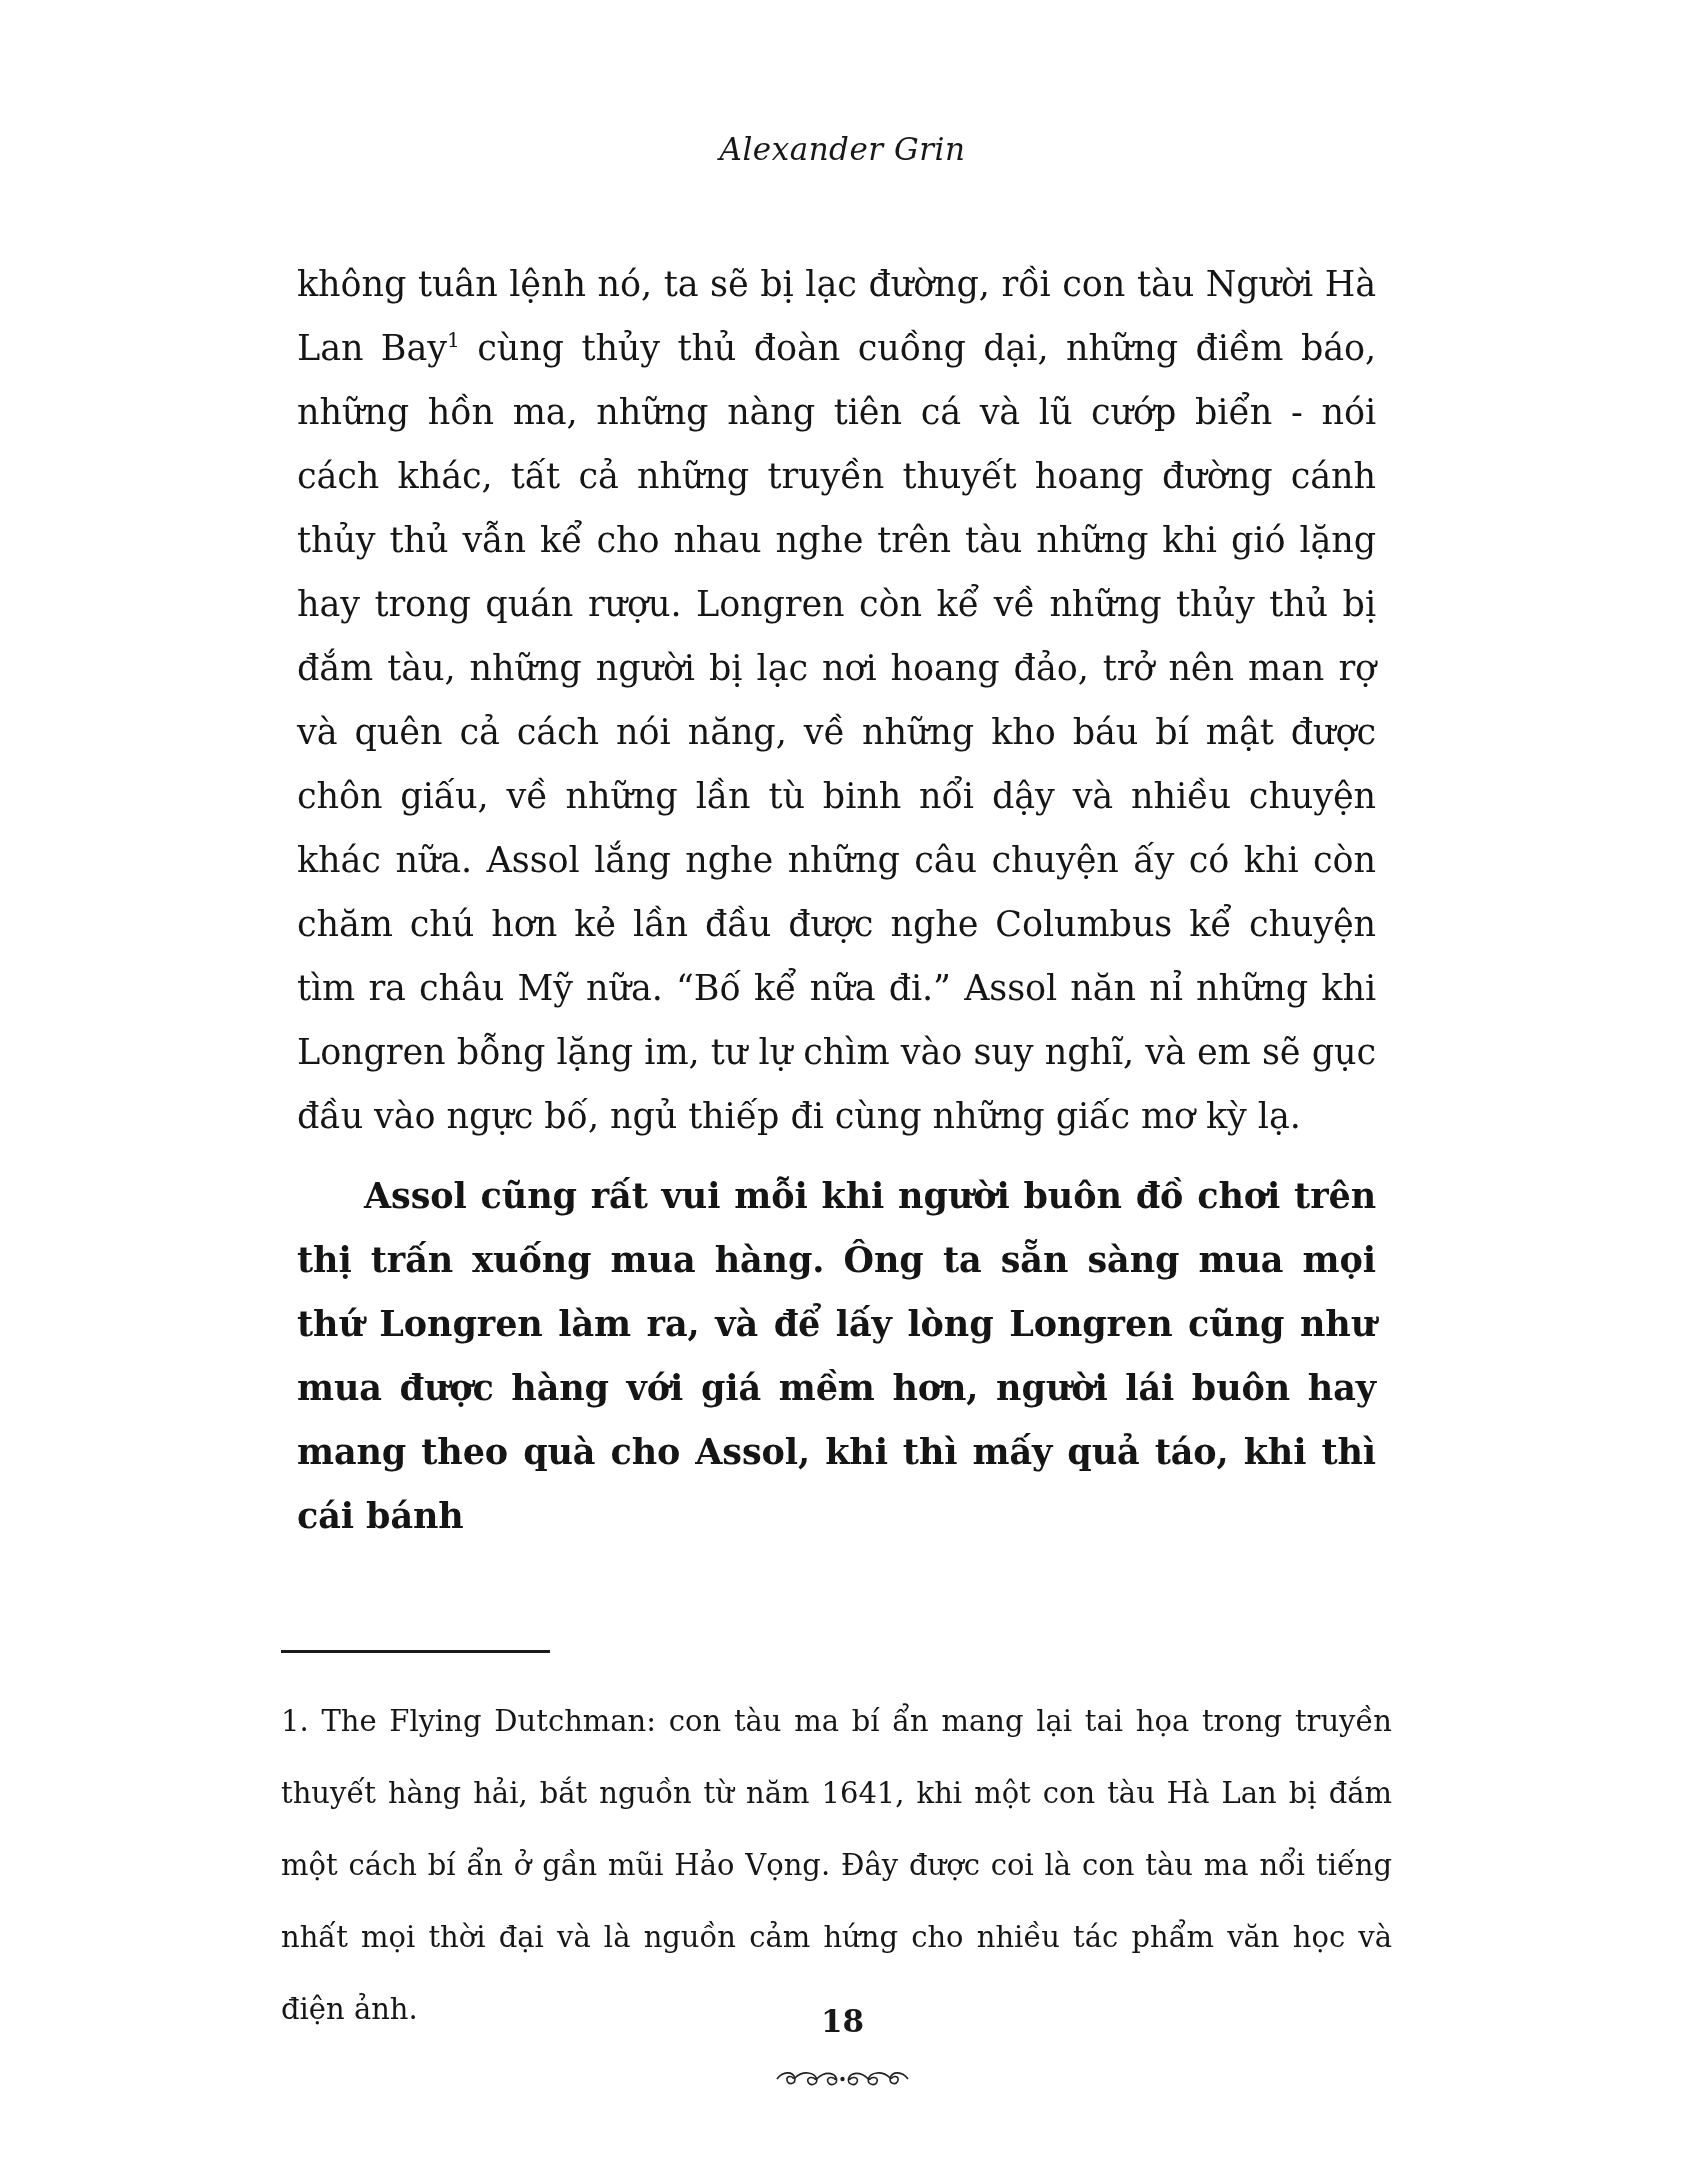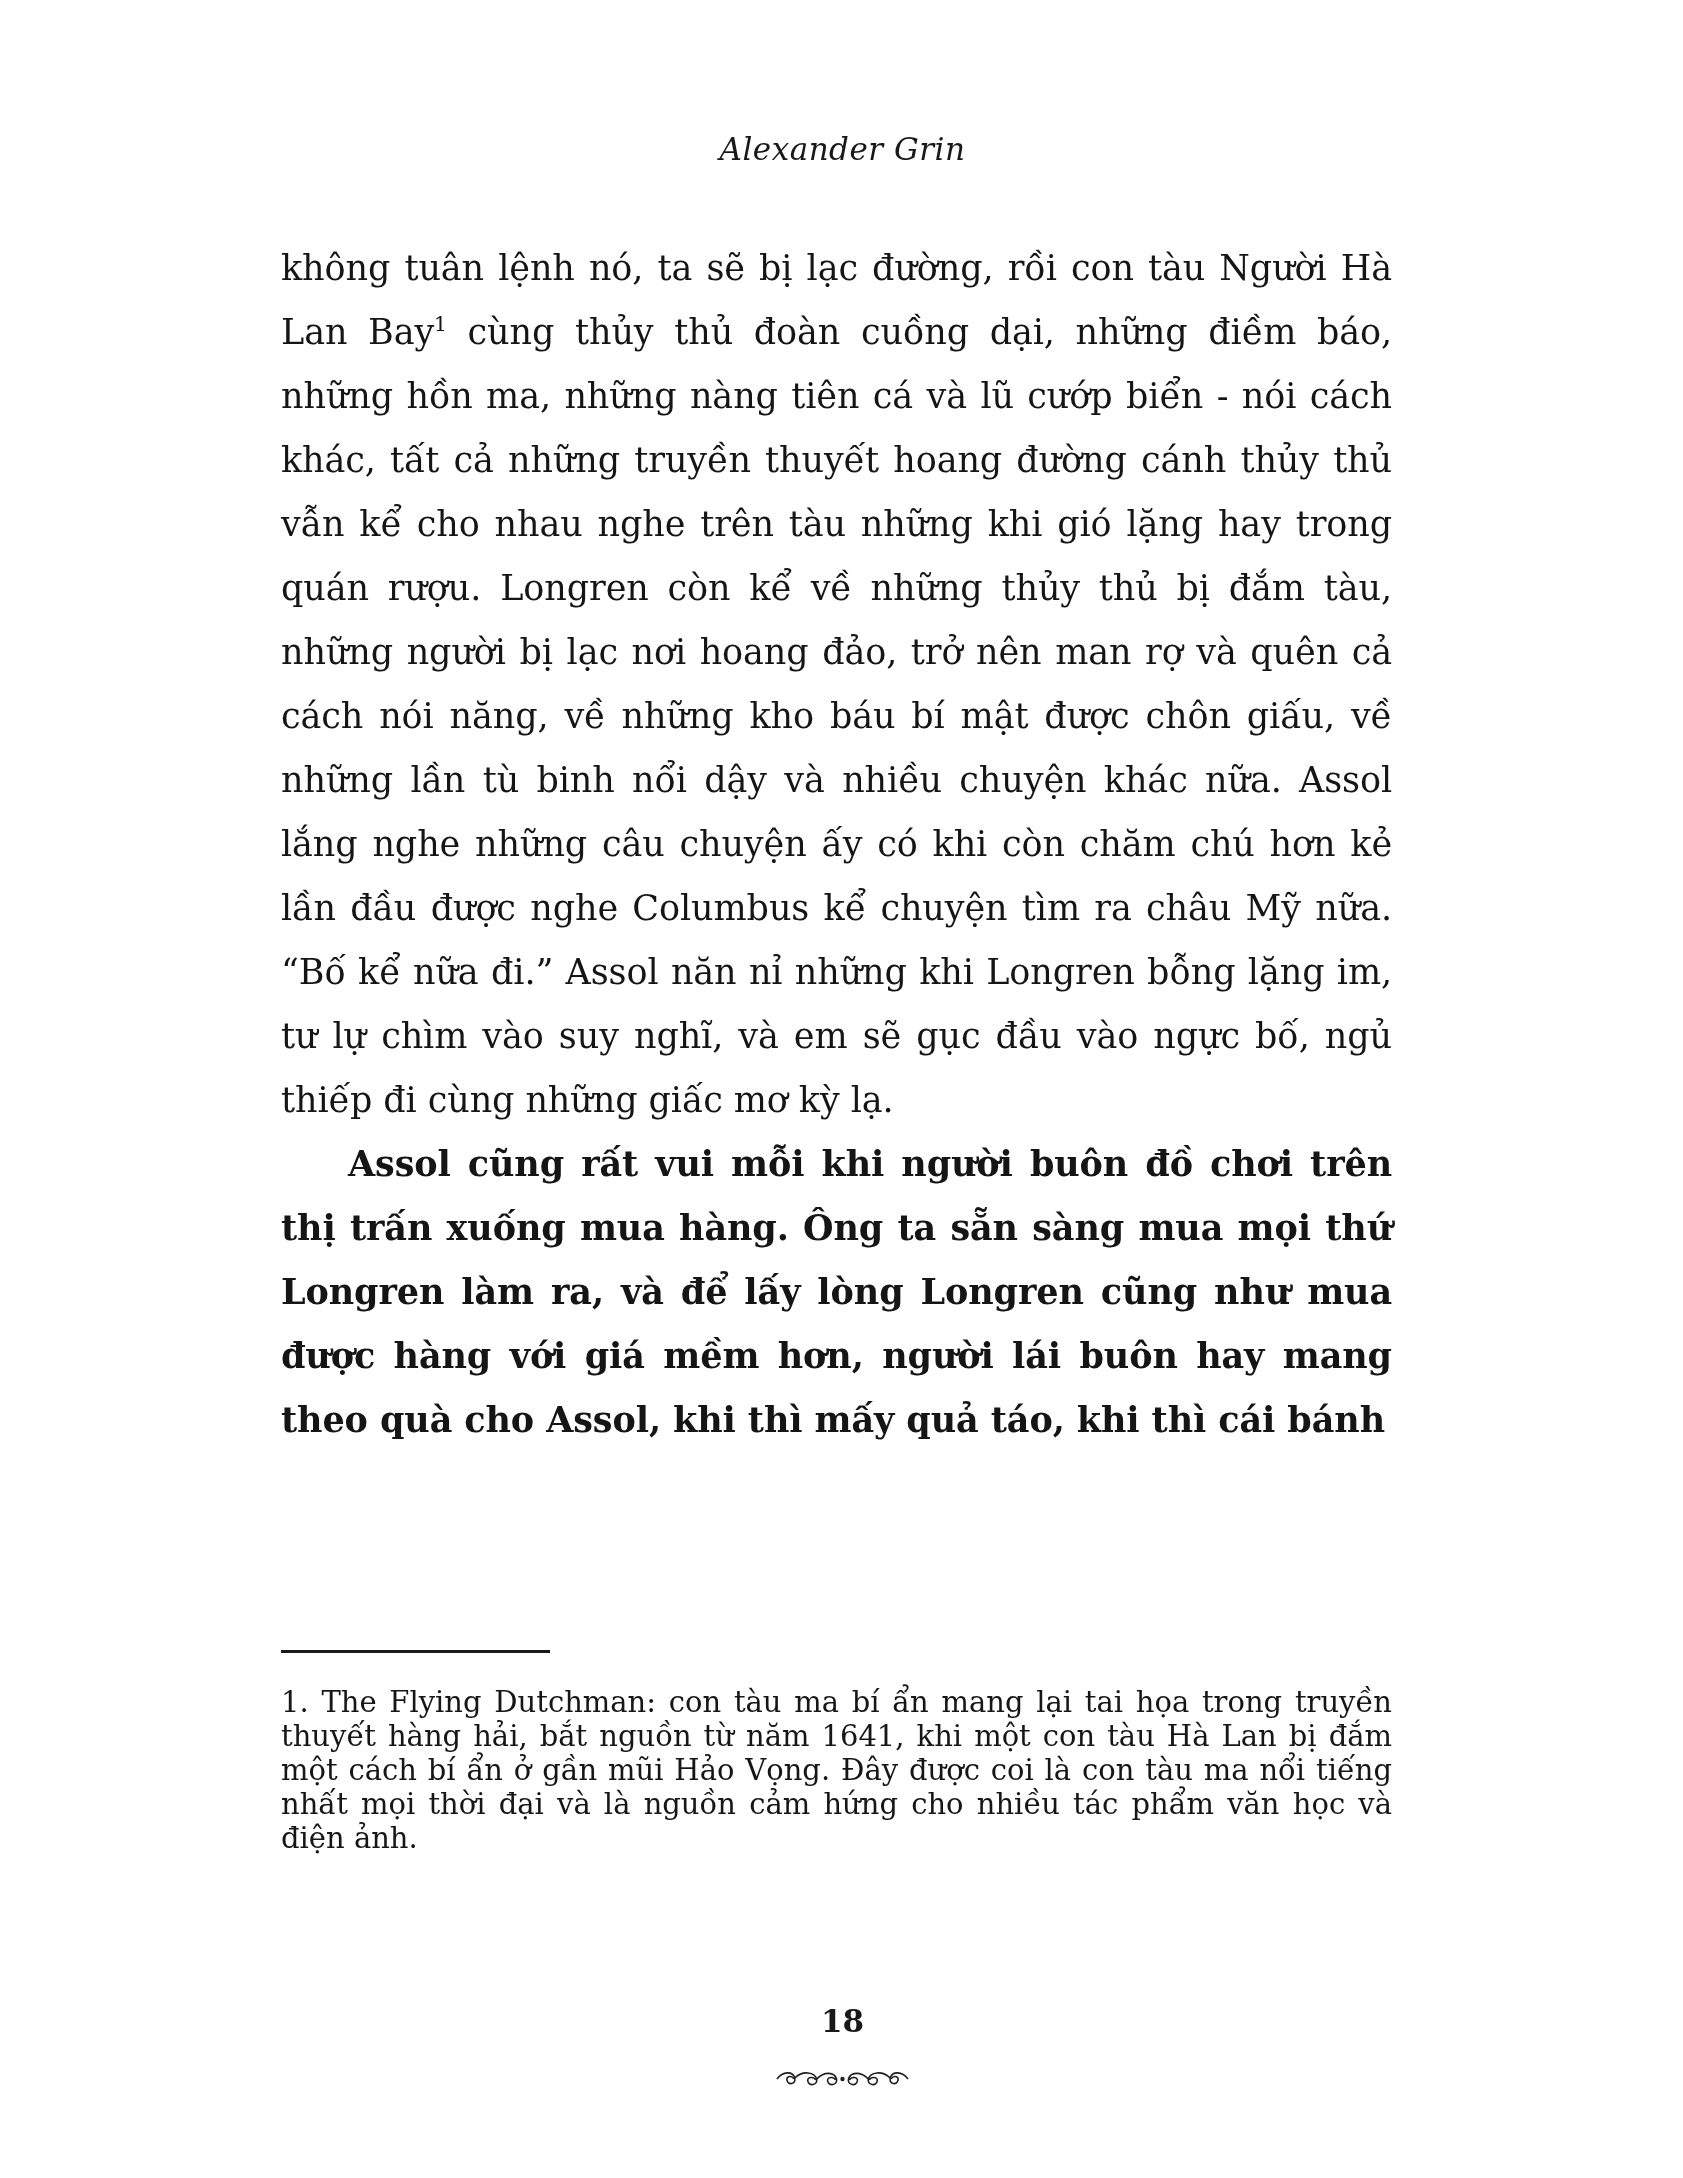--- a/index.html
+++ b/index.html
@@ -40,21 +40,21 @@
     top: 236px;
     left: 280px;
     width: 1111px;
   }
   .para {
     font-family: "DejaVu Serif", serif;
     font-size: 35px;
     line-height: 64px;
     text-align: justify;
     text-justify: inter-word;
-    margin: 0;
+    margin: 16px;
     color: #151515;
     letter-spacing: -0.1px;
   }
   .para.indent {
     text-indent: 67px;
     font-weight: bold;
   }
   .para + .para {
     margin-top: 0;
   }
@@ -71,21 +71,21 @@
     height: 3px;
     background: #1a1a1a;
   }
   .footnote {
     position: absolute;
     top: 1685px;
     left: 280px;
     width: 1111px;
     font-family: "DejaVu Serif", serif;
     font-size: 29px;
-    line-height: 34px;
+    line-height: 72px;
     text-align: justify;
     color: #161616;
     margin: 0;
   }
   .page-number {
     position: absolute;
     top: 2003px;
     left: 0;
     width: 1683px;
     text-align: center;

